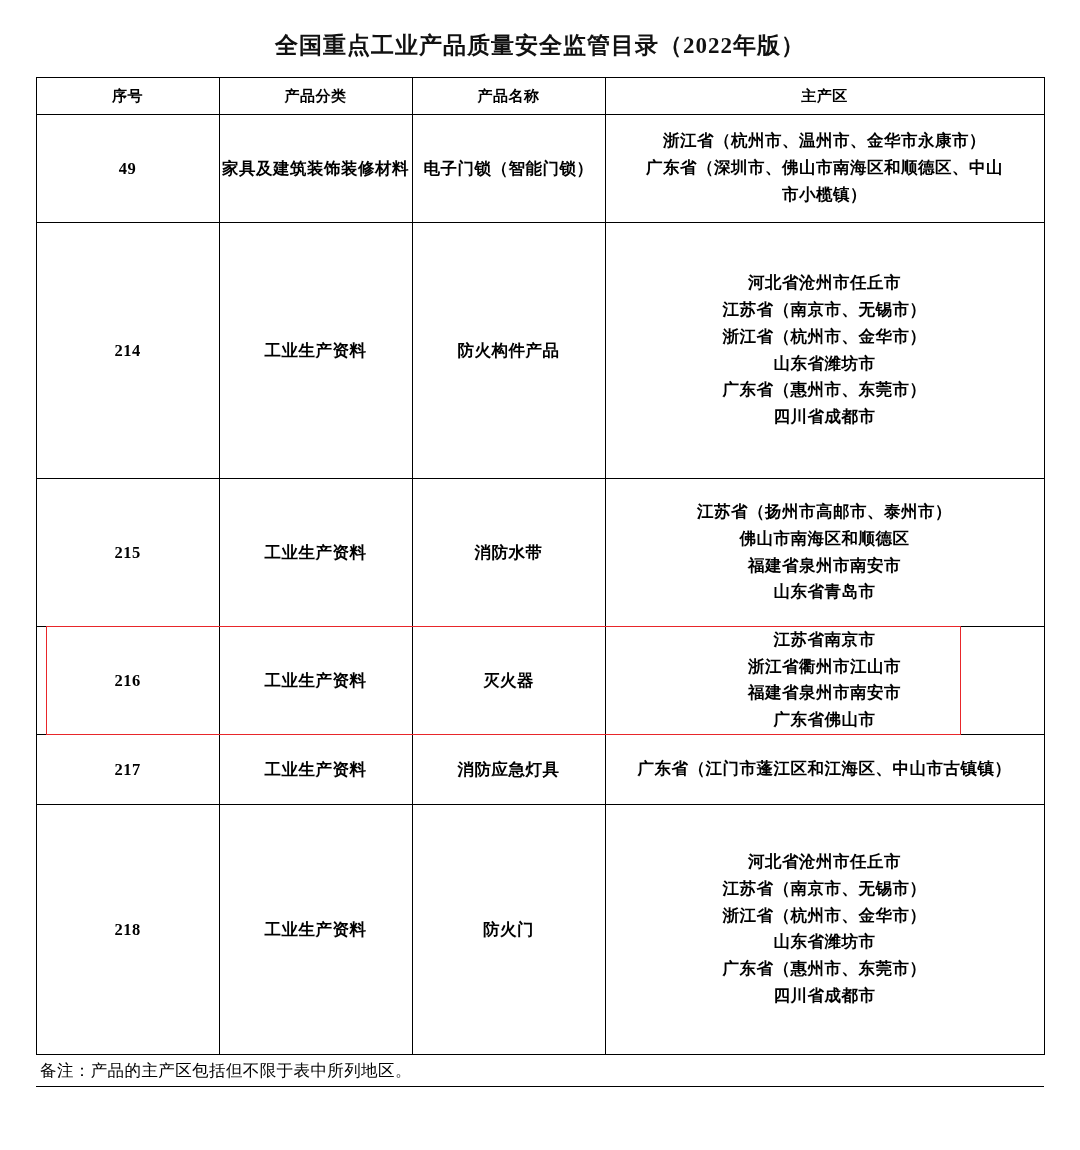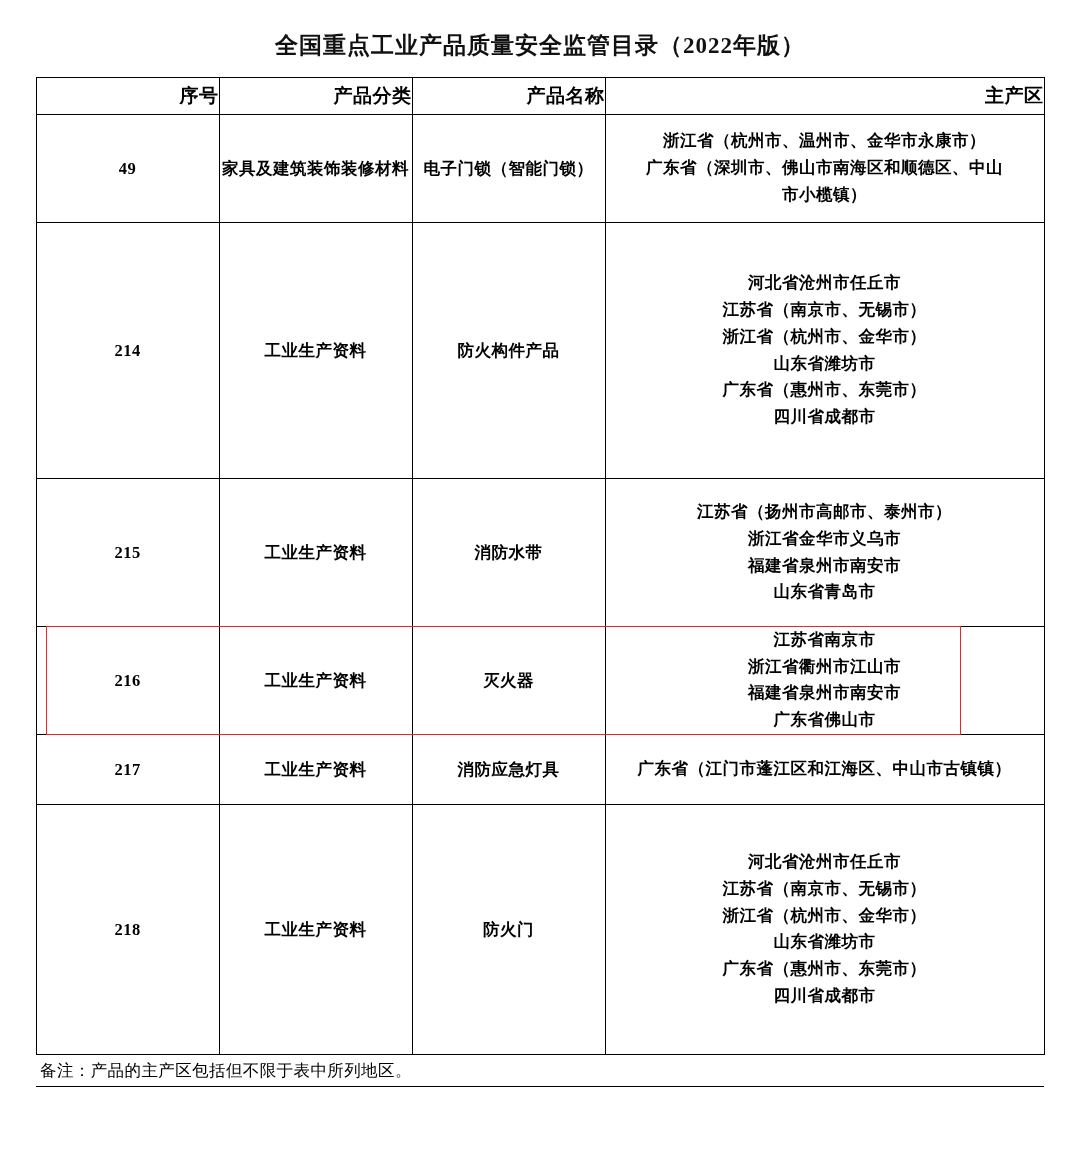--- a/index.html
+++ b/index.html
@@ -43,22 +43,22 @@
     border: 1px solid #000000;
     padding: 0;
     vertical-align: middle;
     font-size: 16.5px;
     font-weight: bold;
     font-family: "Liberation Serif", serif;
     letter-spacing: 0.5px;
   }
   table.catalog th {
     height: 36px;
-    text-align: right;
-    font-size: 19px;
+    text-align: center;
+    font-size: 15px;
     font-family: Liberation Serif, serif;
   }
   col.c-num    { width: 183px; }
   col.c-cat    { width: 193px; }
   col.c-name   { width: 193px; }
   col.c-region { width: 439px; }
 
   td.cell-num,
   td.cell-cat,
   td.cell-name {
@@ -147,21 +147,21 @@
             <div class="line">广东省（惠州市、东莞市）</div>
             <div class="line">四川省成都市</div>
           </td>
         </tr>
         <tr style="height: 148px;">
           <td class="cell-num">215</td>
           <td class="cell-cat">工业生产资料</td>
           <td class="cell-name">消防水带</td>
           <td class="cell-region">
             <div class="line">江苏省（扬州市高邮市、泰州市）</div>
-            <div class="line">浙江省金华市义乌市</div>
+            <div class="line">佛山市南海区和顺德区</div>
             <div class="line">福建省泉州市南安市</div>
             <div class="line">山东省青岛市</div>
           </td>
         </tr>
         <tr class="highlight" style="height: 104px;">
           <td class="cell-num">216</td>
           <td class="cell-cat">工业生产资料</td>
           <td class="cell-name">灭火器</td>
           <td class="cell-region">
             <div class="line">江苏省南京市</div>

